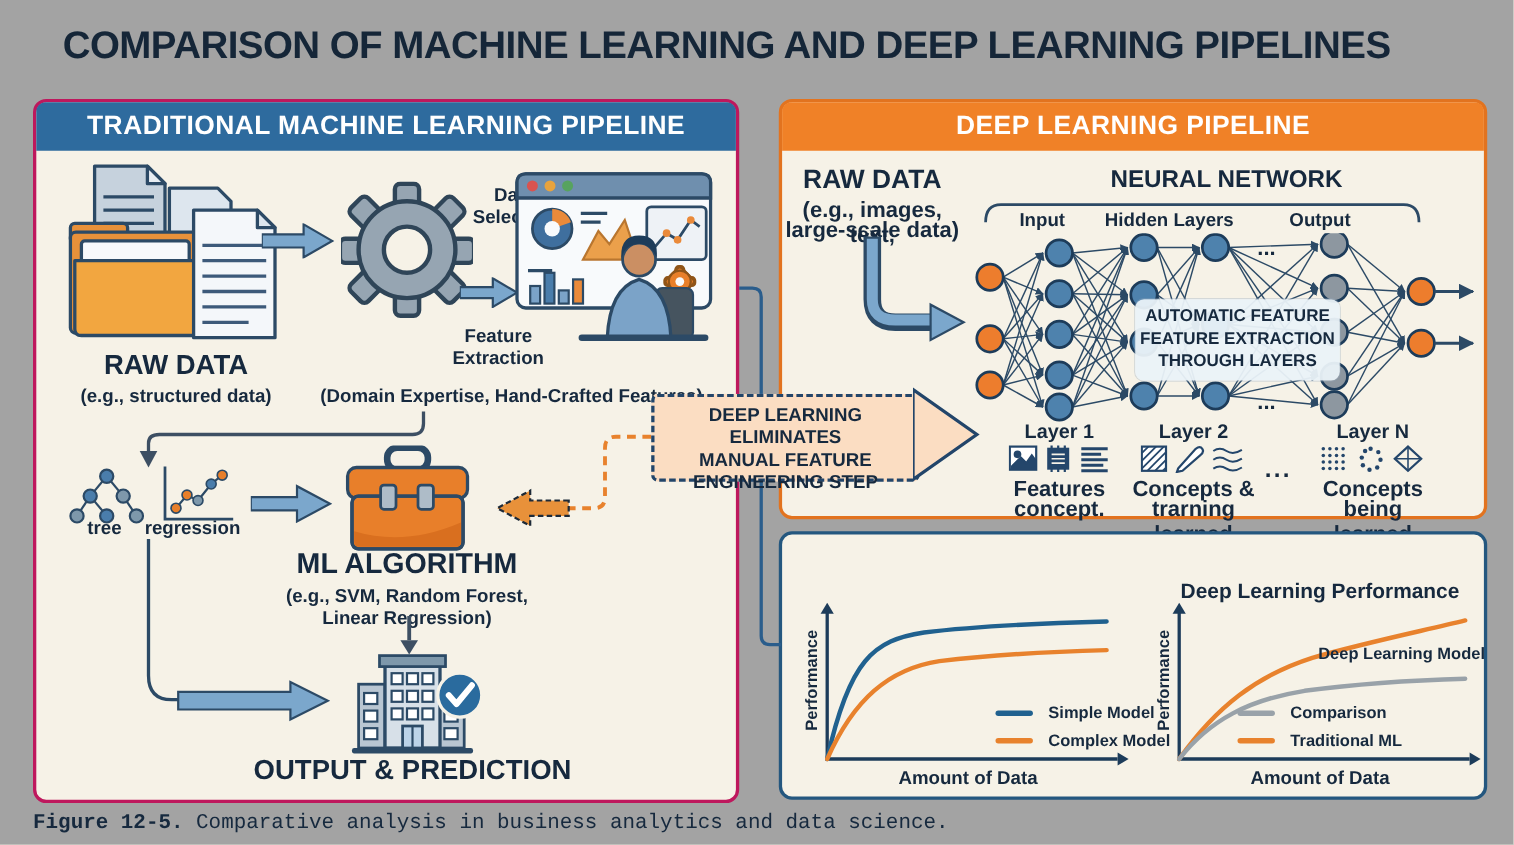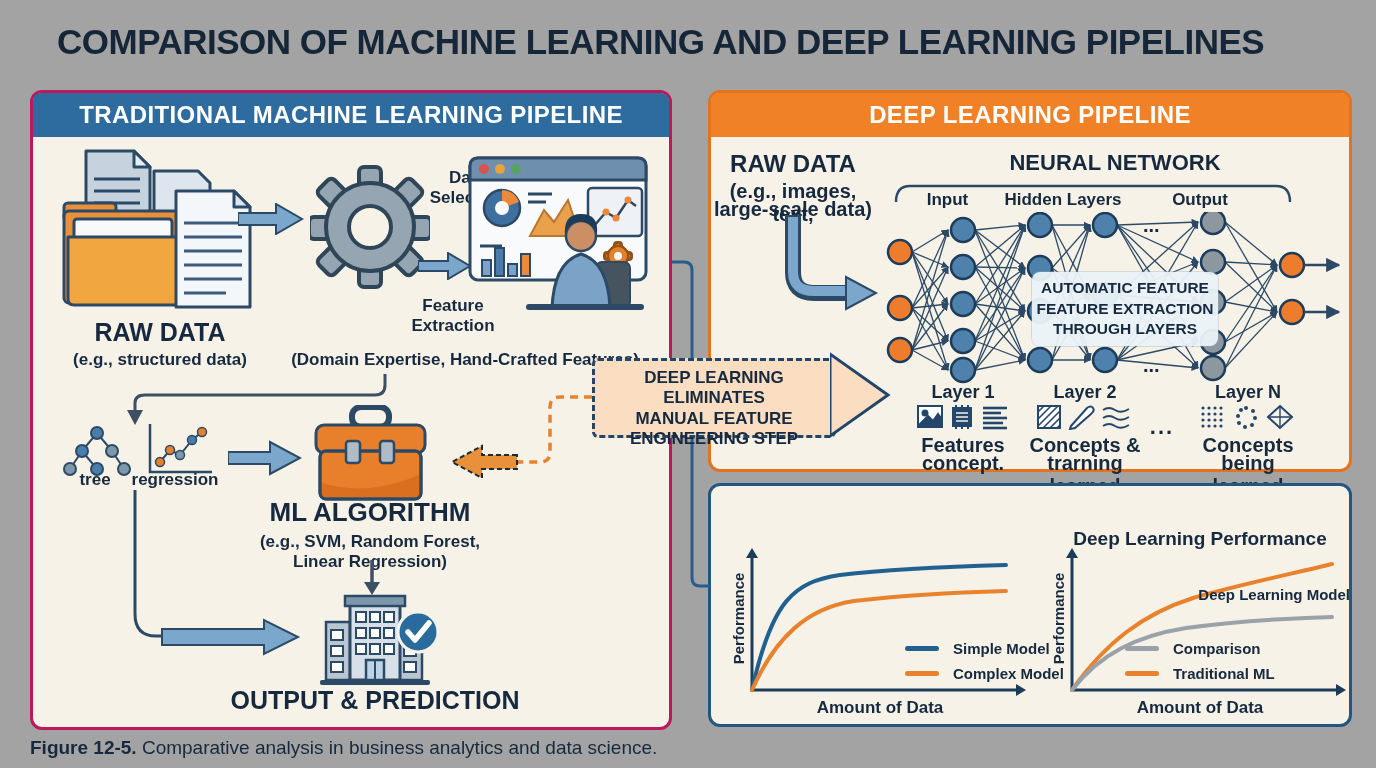--- a/index.html
+++ b/index.html
@@ -27,21 +27,21 @@
     text-align:center;font-size:15.5px;font-weight:800;line-height:1.35;color:#16293e;}
   .legend-row{position:absolute;display:flex;align-items:center;}
   .legend-swatch{display:inline-block;width:34px;height:5px;border-radius:3px;}
   .legend-label{margin-left:14px;font-size:15px;font-weight:700;}
   .curve{fill:none;stroke-width:4;stroke-linecap:round;}
   .curve-blue{stroke:#20618f;}
   .curve-orange{stroke:#e8822d;}
   .curve-gray{stroke:#99a2a9;}
   .axis{fill:none;stroke:#1d3c5a;stroke-width:3;}
   .ylab{position:absolute;width:120px;text-align:center;font-size:15px;font-weight:800;transform:rotate(-90deg);}
-  .footer{position:absolute;top:737px;font-size:19px;}
+  .footer{position:absolute;top:737px;font-size:19px;font-family:Liberation Mono, monospace;}
   .dots{font-size:22px;font-weight:800;letter-spacing:2px;}
 </style>
 </head>
 <body>
 
 <div class="canvas">
 
   <div class="main-title">COMPARISON OF MACHINE LEARNING AND DEEP LEARNING PIPELINES</div>
 
   <div class="panel" style="left:30px;top:90px;width:642px;height:640px;">

